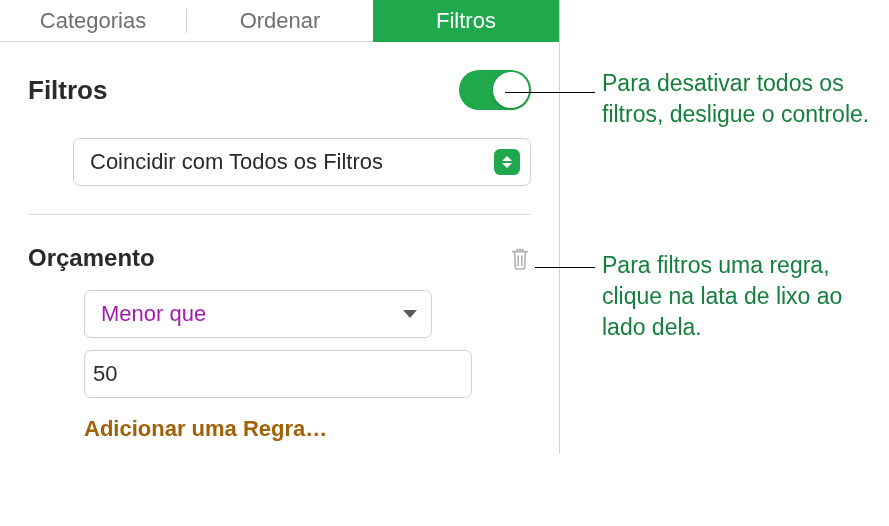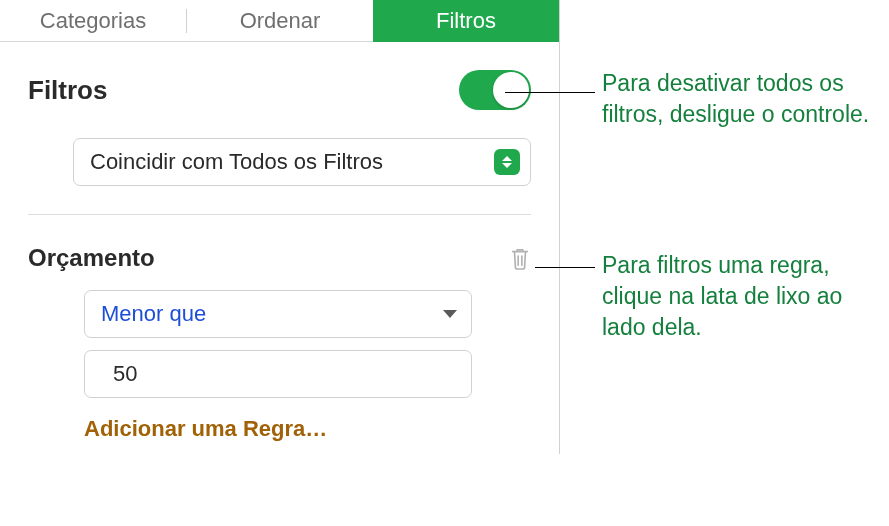--- a/index.html
+++ b/index.html
@@ -125,36 +125,36 @@
       padding-left: 56px;
     }
     .select-comp {
       display: flex;
       align-items: center;
       justify-content: space-between;
       border: 1px solid #d0d0d0;
       border-radius: 7px;
       padding: 10px 14px 10px 16px;
       font-size: 22px;
-      color: #1d4ed8;
+      color: #a21caf;
       background: #fff;
-      width: 388px;
+      width: 348px;
       margin-bottom: 12px;
     }
     .chev {
       width: 0; height: 0;
       border-left: 7px solid transparent;
       border-right: 7px solid transparent;
       border-top: 8px solid #5a5a5a;
     }
     .value-input {
       width: 388px;
       border: 1px solid #d0d0d0;
       border-radius: 7px;
-      padding: 10px 28px;
+      padding: 10px 8px;
       font-size: 22px;
       color: #2a2a2a;
       margin-bottom: 18px;
       font-family: inherit;
     }
     .add-rule {
       font-size: 22px;
       font-weight: 600;
       color: #a16207;
     }

